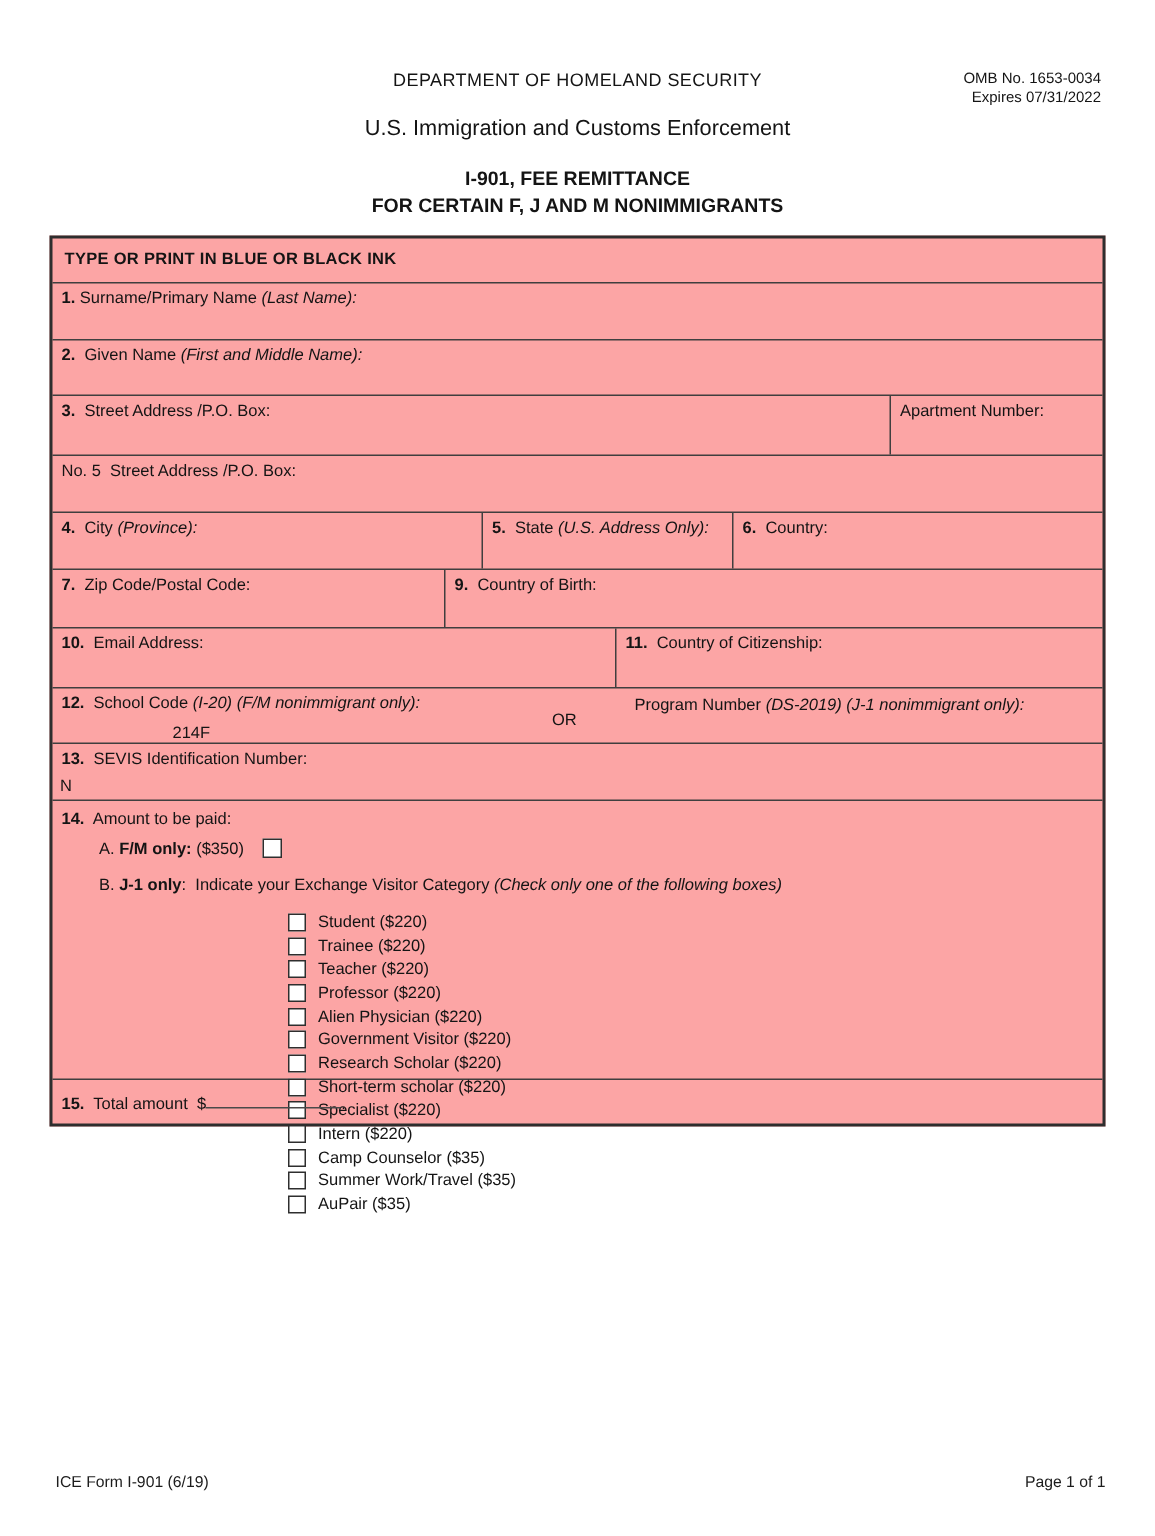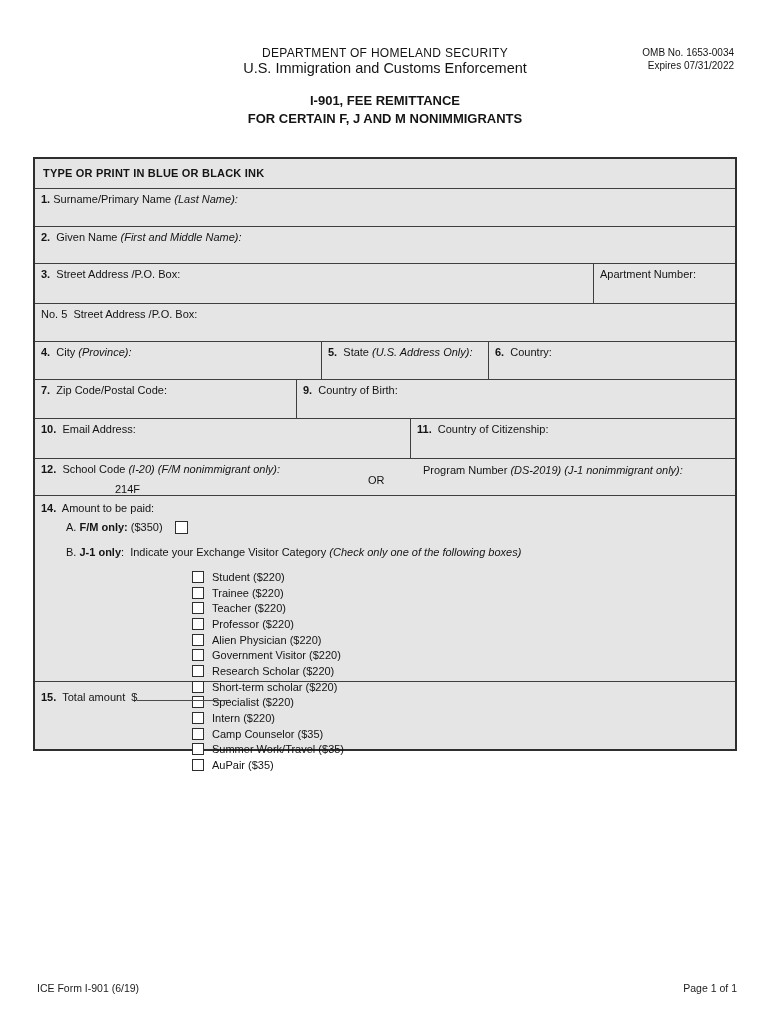--- a/index.html
+++ b/index.html
@@ -5,25 +5,25 @@
   * { margin:0; padding:0; box-sizing:border-box; }
   html,body { background:#e8e8e8; }
   .page {
     position:relative; width:770px; height:1024px; background:#ffffff;
     font-family:"Liberation Sans", sans-serif; color:#141414; overflow:hidden;
     margin:0 auto;
   }
   
   .agency { text-align:center; padding-top:46px; }
   .agency-1 { font-size:12px; letter-spacing:.3px; }
-  .agency-2 { font-size:14.5px; margin-top:0; }
+  .agency-2 { font-size:14.5px; margin-top:18px; }
   .omb { position:absolute; top:46px; right:36px; text-align:right; font-size:10px; line-height:13px; }
   .form-title { text-align:center; margin-top:16px; font-weight:bold; font-size:13px; line-height:18px; }
   
-  .ftable { position:absolute; left:33px; top:157px; width:704px; height:594px; border:2px solid #2e2e2e; background:#e5e5e5; }
+  .ftable { position:absolute; left:33px; top:157px; width:704px; height:594px; border:2px solid #2e2e2e; background:#fca5a5; }
   .frow { display:flex; border-bottom:1px solid #3f3f3f; position:relative; }
   .frow:last-child { border-bottom:none; }
   .cell { padding:4px 6px; position:relative; }
   .cell + .cell { border-left:1px solid #3f3f3f; }
   .grow { flex:1 1 auto; }
   .lbl { font-size:11px; line-height:13px; white-space:pre-wrap; }
   .lbl b { font-weight:bold; }
   .lbl i { font-style:italic; }
   .lbl b.bi { font-weight:normal; font-style:italic; }
   .instr { font-weight:bold; font-size:11px; padding:8px 8px; letter-spacing:.2px; white-space:pre-wrap; }
@@ -133,20 +133,26 @@
 
     <div class="frow" style="height:37px">
       <div class="cell grow">
         <div class="lbl"><b>12.</b><span>  School Code </span><i>(I-20) </i><b class="bi">(F/M nonimmigrant only):</b></div>
         <div class="or-word">OR</div>
         <div class="lbl prog-lbl"><span>Program Number </span><i>(DS-2019) </i><b class="bi">(J-1 nonimmigrant only):</b></div>
         <div class="val v-214f">214F</div>
       </div>
     </div>
 
+    <div class="frow" style="height:38px">
+      <div class="cell grow">
+        <div class="lbl"><b>13.</b><span>  SEVIS Identification Number:</span></div>
+        <div class="val v-n">N</div>
+      </div>
+    </div>
 
     <div class="frow" style="height:186px">
       <div class="cell grow r14">
         <div class="lbl"><b>14.</b><span>  Amount to be paid:</span></div>
 
         <div class="lbl optA"><span>A. </span><b>F/M only:</b><span> ($350)</span><span class="cb cbA"></span></div>
 
         <div class="lbl optB"><span>B. </span><b>J-1 only</b><span>:  Indicate your Exchange Visitor Category </span><i>(Check only one of the following boxes)</i></div>
 
         <div class="opts">

